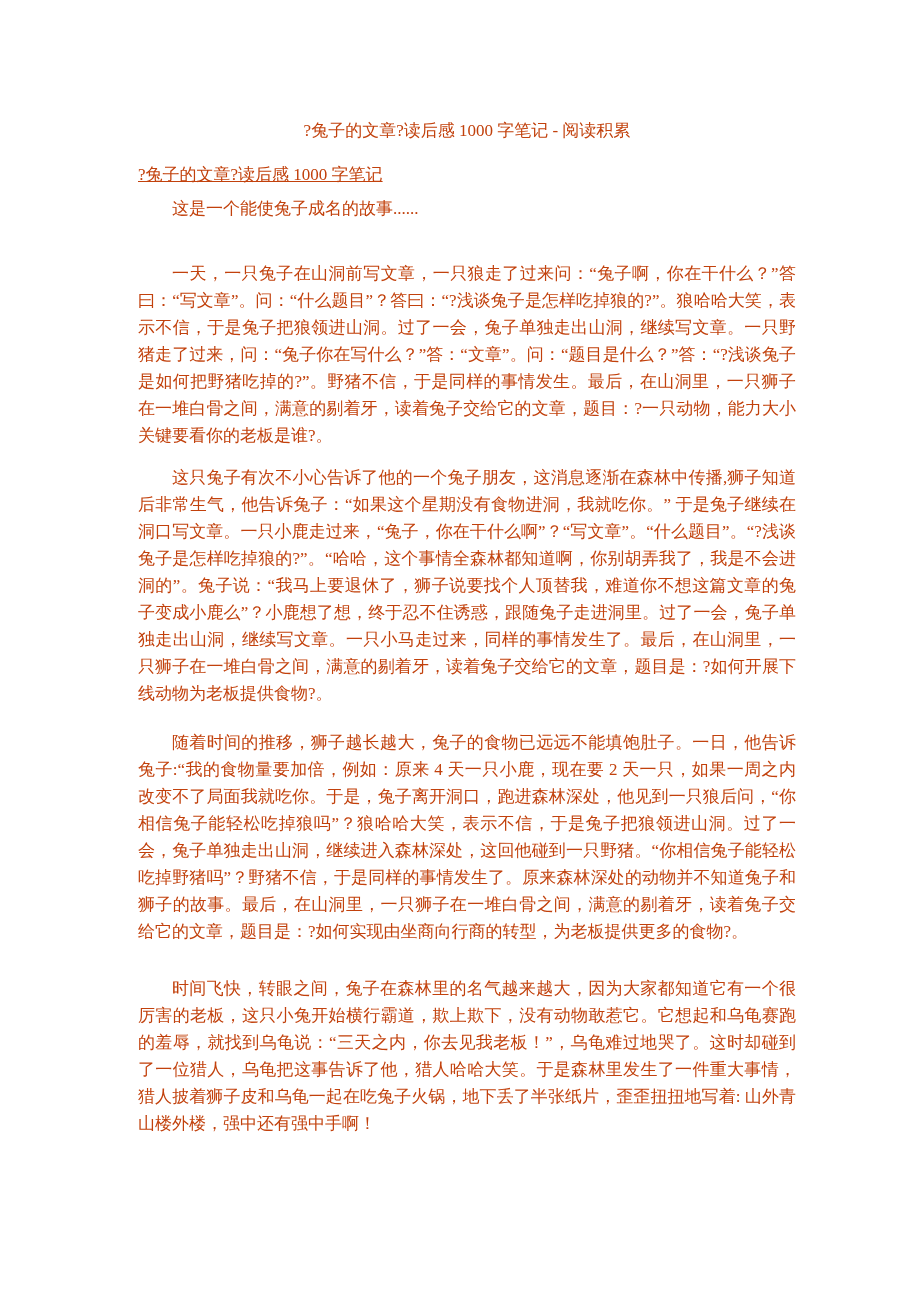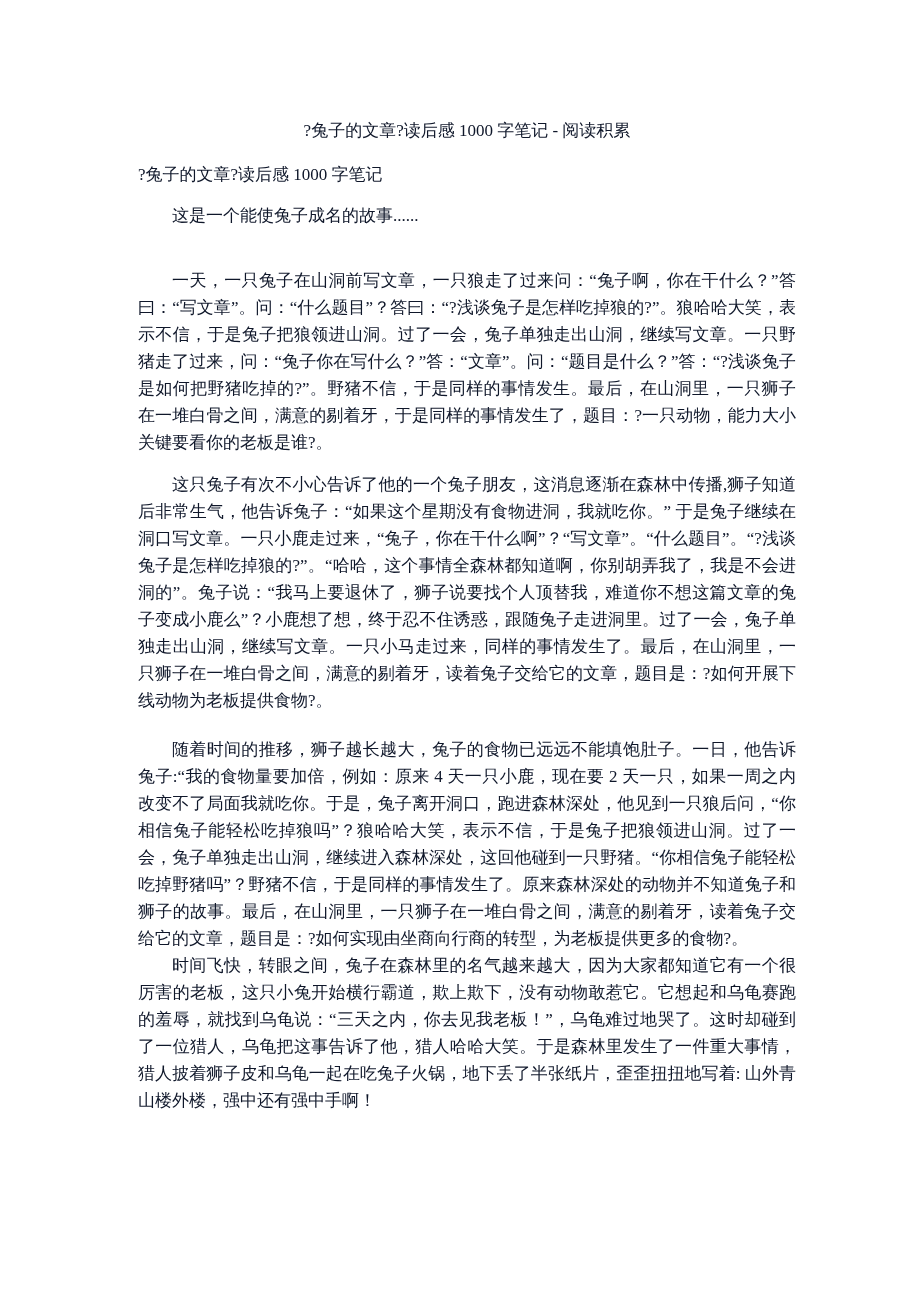--- a/index.html
+++ b/index.html
@@ -7,62 +7,63 @@
     padding: 0;
     background: #ffffff;
   }
   .doc {
     position: relative;
     width: 808px;
     height: 1302px;
     background: #ffffff;
     overflow: hidden;
     font-family: "Liberation Serif", "DejaVu Serif", serif;
-    color: #0f172a;
+    color: #c2410c;
   }
   .content {
     position: absolute;
     left: 138px;
     top: 117px;
     width: 658px;
   }
   .title {
     font-size: 17px;
     line-height: 27px;
     text-align: center;
     margin: 0;
     white-space: nowrap;
   }
   .heading {
     font-size: 17px;
     line-height: 27px;
     text-align: left;
     margin: 17px 0 0 0;
     white-space: nowrap;
+    text-decoration: underline;
   }
   p.para {
     font-size: 17px;
     line-height: 27px;
     text-align: justify;
     text-indent: 2em;
     margin: 0;
     word-break: break-all;
   }
-  p.p1 { margin-top: 14px; }
+  p.p1 { margin-top: 7px; }
   p.p2 { margin-top: 38px; }
   p.p3 { margin-top: 15px; }
   p.p4 { margin-top: 22px; }
-  p.p5 { }
+  p.p5 { margin-top: 30px; }
 </style>
 </head>
 <body>
 
 <div class="doc">
   <div class="content">
     <div class="title">?兔子的文章?读后感 1000 字笔记 - 阅读积累</div>
     <div class="heading">?兔子的文章?读后感 1000 字笔记</div>
     <p class="para p1">这是一个能使兔子成名的故事......</p>
-    <p class="para p2">一天，一只兔子在山洞前写文章，一只狼走了过来问：“兔子啊，你在干什么？”答曰：“写文章”。问：“什么题目”？答曰：“?浅谈兔子是怎样吃掉狼的?”。狼哈哈大笑，表示不信，于是兔子把狼领进山洞。过了一会，兔子单独走出山洞，继续写文章。一只野猪走了过来，问：“兔子你在写什么？”答：“文章”。问：“题目是什么？”答：“?浅谈兔子是如何把野猪吃掉的?”。野猪不信，于是同样的事情发生。最后，在山洞里，一只狮子在一堆白骨之间，满意的剔着牙，于是同样的事情发生了，题目：?一只动物，能力大小关键要看你的老板是谁?。</p>
+    <p class="para p2">一天，一只兔子在山洞前写文章，一只狼走了过来问：“兔子啊，你在干什么？”答曰：“写文章”。问：“什么题目”？答曰：“?浅谈兔子是怎样吃掉狼的?”。狼哈哈大笑，表示不信，于是兔子把狼领进山洞。过了一会，兔子单独走出山洞，继续写文章。一只野猪走了过来，问：“兔子你在写什么？”答：“文章”。问：“题目是什么？”答：“?浅谈兔子是如何把野猪吃掉的?”。野猪不信，于是同样的事情发生。最后，在山洞里，一只狮子在一堆白骨之间，满意的剔着牙，读着兔子交给它的文章，题目：?一只动物，能力大小关键要看你的老板是谁?。</p>
     <p class="para p3">这只兔子有次不小心告诉了他的一个兔子朋友，这消息逐渐在森林中传播,狮子知道后非常生气，他告诉兔子：“如果这个星期没有食物进洞，我就吃你。” 于是兔子继续在洞口写文章。一只小鹿走过来，“兔子，你在干什么啊”？“写文章”。“什么题目”。“?浅谈兔子是怎样吃掉狼的?”。“哈哈，这个事情全森林都知道啊，你别胡弄我了，我是不会进洞的”。兔子说：“我马上要退休了，狮子说要找个人顶替我，难道你不想这篇文章的兔子变成小鹿么”？小鹿想了想，终于忍不住诱惑，跟随兔子走进洞里。过了一会，兔子单独走出山洞，继续写文章。一只小马走过来，同样的事情发生了。最后，在山洞里，一只狮子在一堆白骨之间，满意的剔着牙，读着兔子交给它的文章，题目是：?如何开展下线动物为老板提供食物?。</p>
     <p class="para p4">随着时间的推移，狮子越长越大，兔子的食物已远远不能填饱肚子。一日，他告诉兔子:“我的食物量要加倍，例如：原来 4 天一只小鹿，现在要 2 天一只，如果一周之内改变不了局面我就吃你。于是，兔子离开洞口，跑进森林深处，他见到一只狼后问，“你相信兔子能轻松吃掉狼吗”？狼哈哈大笑，表示不信，于是兔子把狼领进山洞。过了一会，兔子单独走出山洞，继续进入森林深处，这回他碰到一只野猪。“你相信兔子能轻松吃掉野猪吗”？野猪不信，于是同样的事情发生了。原来森林深处的动物并不知道兔子和狮子的故事。最后，在山洞里，一只狮子在一堆白骨之间，满意的剔着牙，读着兔子交给它的文章，题目是：?如何实现由坐商向行商的转型，为老板提供更多的食物?。</p>
     <p class="para p5">时间飞快，转眼之间，兔子在森林里的名气越来越大，因为大家都知道它有一个很厉害的老板，这只小兔开始横行霸道，欺上欺下，没有动物敢惹它。它想起和乌龟赛跑的羞辱，就找到乌龟说：“三天之内，你去见我老板！”，乌龟难过地哭了。这时却碰到了一位猎人，乌龟把这事告诉了他，猎人哈哈大笑。于是森林里发生了一件重大事情，猎人披着狮子皮和乌龟一起在吃兔子火锅，地下丢了半张纸片，歪歪扭扭地写着: 山外青山楼外楼，强中还有强中手啊！</p>
   </div>
 </div>
 
 </body></html>

